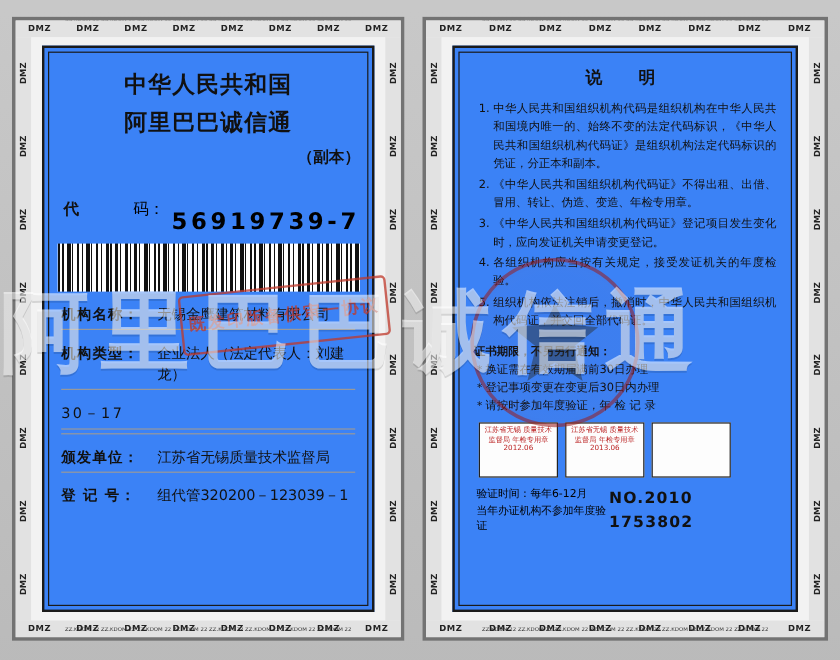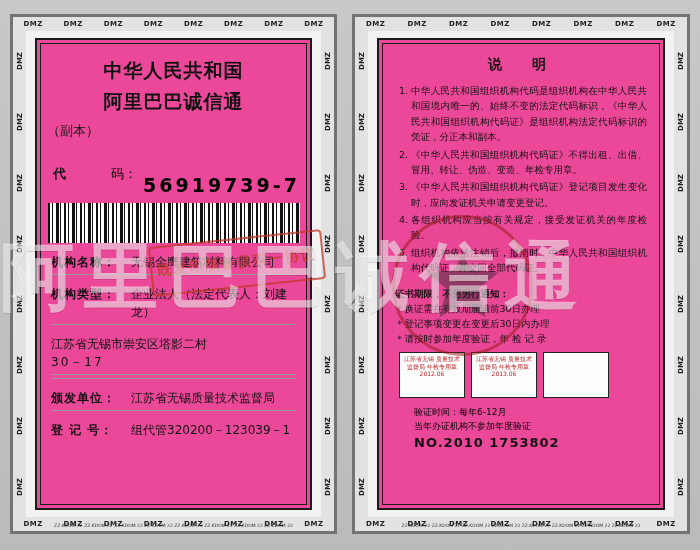--- a/index.html
+++ b/index.html
@@ -53,38 +53,38 @@
     display:flex;justify-content:space-around;
   }
 
   .inner{
     position:absolute;left:13px;right:13px;top:14px;bottom:14px;
     background:#f2f2f2;
   }
   .frame{
     position:absolute;left:9px;right:9px;top:7px;bottom:7px;
     border:2px solid #1a1a1a;
-    background:#ec4899;
+    background:#3b82f6;
     box-sizing:border-box;
   }
   .frame::after{
     content:"";position:absolute;left:3px;right:3px;top:3px;bottom:3px;
     border:1px solid #1a1a1a;pointer-events:none;
   }
 
   .content{position:absolute;left:10px;right:10px;top:8px;bottom:8px;}
 
   
   .title1,.title2{
     text-align:center;font-weight:bold;color:#111;
     font-family:"DejaVu Sans","Liberation Sans",sans-serif;
   }
   .title1{font-size:19px;margin-top:10px;letter-spacing:1px;}
   .title2{font-size:19px;margin-top:5px;letter-spacing:1px;}
-  .subtitle{text-align:left;font-size:13px;margin-top:7px;color:#111;}
+  .subtitle{text-align:right;font-size:13px;margin-top:7px;color:#111;font-weight:bold;}
 
   .code-row{display:flex;align-items:center;margin-top:12px;padding-left:6px;}
   .code-label{font-size:13px;font-weight:bold;letter-spacing:12px;width:58px;color:#111;}
   .code-colon{font-size:13px;margin-right:6px;}
   .code-value{font-size:19px;font-weight:bold;letter-spacing:3px;color:#000;margin-top:22px;}
 
   .barcode{
     margin:7px auto 0 auto;width:252px;height:40px;
     background:repeating-linear-gradient(90deg,
       #111 0 2px,#fff 2px 4px,#111 4px 5px,#fff 5px 8px,
@@ -104,21 +104,21 @@
   .validity{margin:10px 6px 0 6px;font-size:9.5px;line-height:1.6;color:#111;}
   .validity .hd{font-weight:bold;}
   .validity .star{display:block;}
   .stamp-row{display:flex;justify-content:flex-start;gap:6px;margin:6px 10px 0 10px;}
   .stamp-box{
     width:66px;height:46px;border:1px solid #222;background:#fdfdfd;
     font-size:6px;color:#b22;line-height:1.25;padding:2px;box-sizing:border-box;
     text-align:center;overflow:hidden;
   }
   .stamp-box.empty{color:#222;}
-  .bottom-note{margin:8px 8px 0 25px;font-size:9px;line-height:1.5;display:flex;flex-direction:column;}
+  .bottom-note{margin:8px 8px 0 8px;font-size:9px;line-height:1.5;display:flex;}
   .serial{font-size:13px;font-weight:bold;color:#111;letter-spacing:1px;}
   .serial .num{color:#111;}
 
   
   .seal-red{
     position:absolute;left:150px;top:238px;width:170px;height:46px;
     color:#c0392b;font-size:14px;font-weight:bold;
     border:2px solid #c0392b;border-radius:4px;
     display:flex;align-items:center;justify-content:center;
     transform:rotate(-6deg);opacity:.75;letter-spacing:2px;
@@ -216,21 +216,20 @@
         <div class="sep"></div>
 
         <div class="field">
           <span class="lab">机构类型：</span>
           <span class="val">企业法人（法定代表人：刘建龙）</span>
         </div>
         <div class="sep"></div>
 
         <div class="field">
           <span class="val">
-            <span>江苏省无锡市崇安区塔影二村</span>
             <span class="l2">30－17</span>
           </span>
         </div>
         <div class="sep"></div>
 
         <div class="sep"></div>
 
         <div class="field">
           <span class="lab">颁发单位：</span>
           <span class="val">江苏省无锡质量技术监督局</span>

